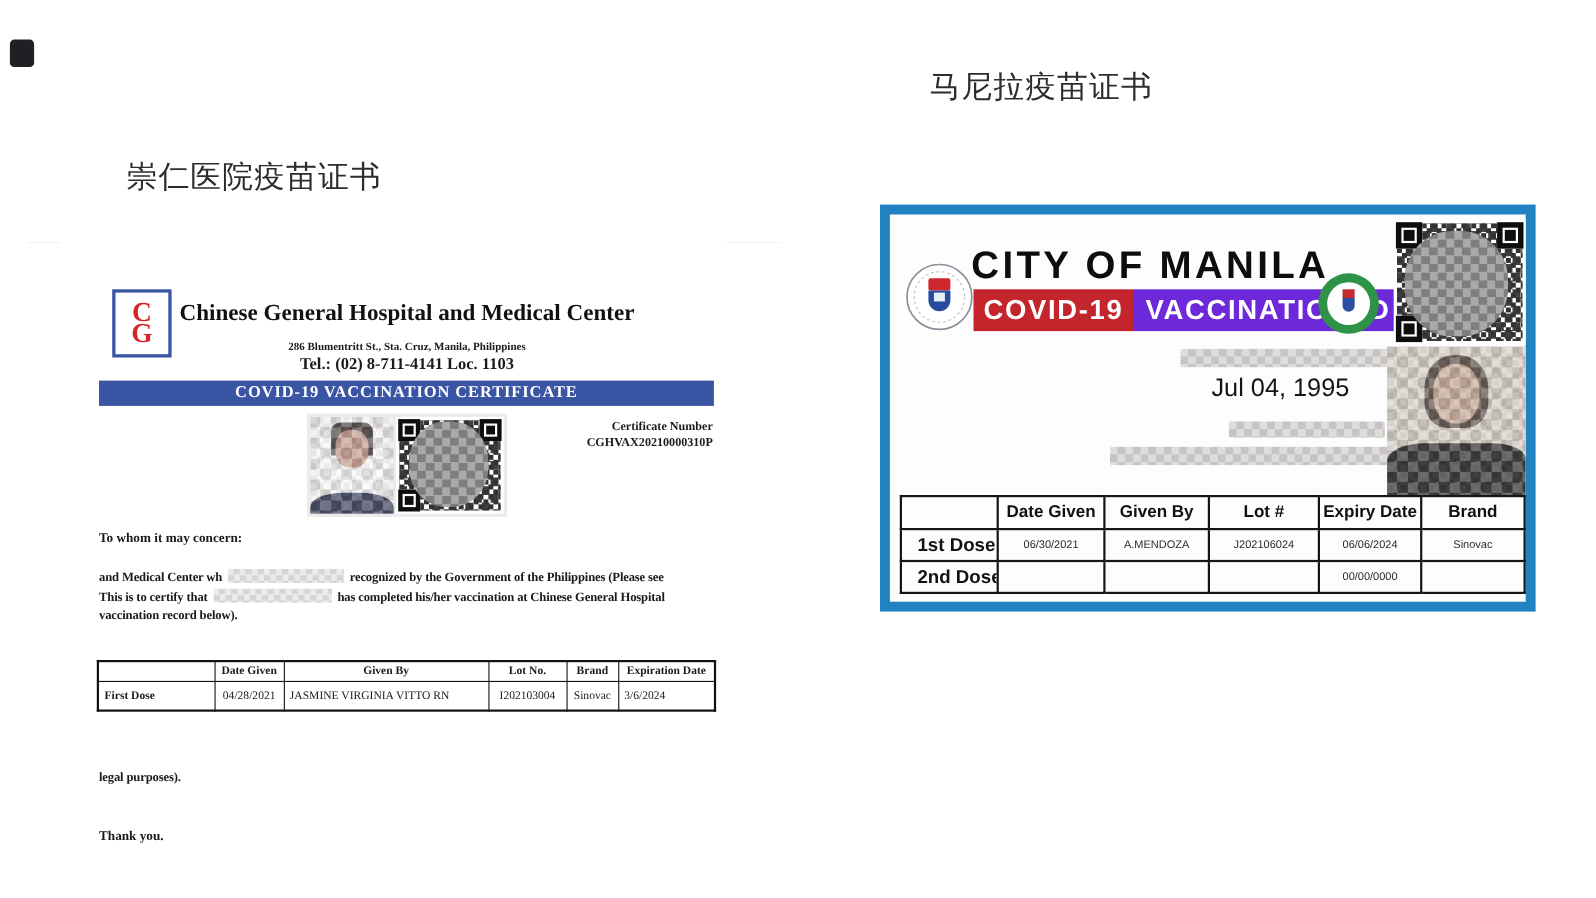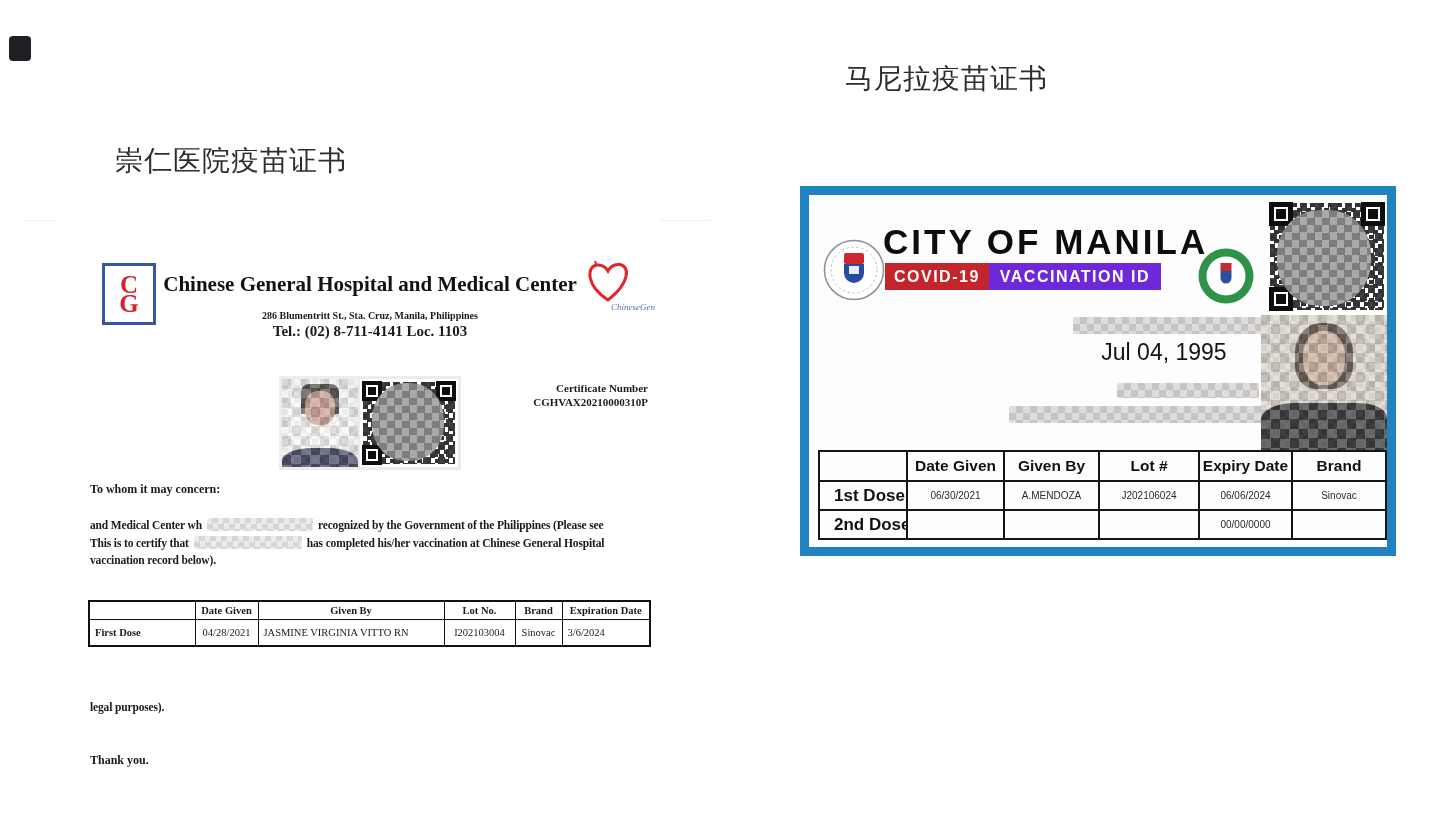--- a/index.html
+++ b/index.html
@@ -73,22 +73,22 @@
   .closing{position:absolute;left:35px;top:478px;font-weight:bold;font-size:11.5px;letter-spacing:-0.15px;
            line-height:18px;}
   .thanks{position:absolute;left:35px;top:533px;font-weight:bold;font-size:12px;}
 
   
   .mnl{position:absolute;left:800px;top:186px;width:596px;height:370px;border:9px solid #2182c2;
        box-sizing:border-box;background:#fdfdfd;font-family:"Liberation Sans",sans-serif;color:#111;}
   .mnl-seal{position:absolute;left:14px;top:44px;}
   .mnl-city{position:absolute;left:74px;top:27px;font-size:35px;font-weight:800;letter-spacing:3px;
             color:#0d0d0d;white-space:nowrap;}
-  .mnl-banner{position:absolute;left:76px;top:68px;height:27px;display:flex;align-items:stretch;
-              font-weight:bold;font-size:16px;letter-spacing:1.5px;color:#fff;}
+  .mnl-banner{position:absolute;left:76px;top:68px;height:38px;display:flex;align-items:stretch;
+              font-weight:bold;font-size:25px;letter-spacing:1.5px;color:#fff;}
   .bred{background:#c4242b;padding:0 9px;display:flex;align-items:center;}
   .bblu{background:#6d28d9;padding:0 11px;display:flex;align-items:center;}
   .mnl-green{position:absolute;left:388px;top:52px;}
   .mnl-qr{position:absolute;left:458px;top:5px;width:120px;height:113px;}
   .mnl-qr .f{width:24px;height:24px;border-width:5px;}
   .mnl-qr .blob{left:10px;top:10px;width:94px;height:96px;}
   .mblob{position:absolute;border-radius:2px;
     background-image:repeating-conic-gradient(#c6c4c4 0% 25%, #dfdcdc 0% 50%);background-size:14px 14px;}
   .b-name{left:264px;top:122px;width:190px;height:17px;}
   .b-2{left:308px;top:188px;width:142px;height:15px;}
@@ -123,28 +123,22 @@
 
     <div class="cgh-logo">
       <span>C</span>
       <span>G</span>
     </div>
 
     <div class="cgh-hname">Chinese General Hospital and Medical Center</div>
     <div class="cgh-addr">286 Blumentritt St., Sta. Cruz, Manila, Philippines</div>
     <div class="cgh-tel">Tel.: (02) 8-711-4141 Loc. 1103</div>
 
-    <div class="heart">
-      <svg viewBox="0 0 66 48" width="66" height="48">
-        <path d="M33 42 C10 27 12 8 22 7 C29.5 6.3 33 13 33 13 C33 13 36.5 5.6 44.5 6.6 C56 8.2 54 26 33 42 Z" fill="none" stroke="#e0252c" stroke-width="3" stroke-linecap="round"></path>
-        <path d="M20 3 L22 8" fill="none" stroke="#e0252c" stroke-width="2"></path>
-      </svg>
-      <span class="heart-text">ChineseGen</span>
-    </div>
-
+
+    <div class="cgh-banner">COVID-19 VACCINATION CERTIFICATE</div>
 
     <div class="certnum">
       <div>Certificate Number</div>
       <div>CGHVAX20210000310P</div>
     </div>
 
     <div class="idblock">
       <div class="cgh-photo pixelate">
         <div class="ph-halo"></div>
         <div class="ph-hair"></div>

